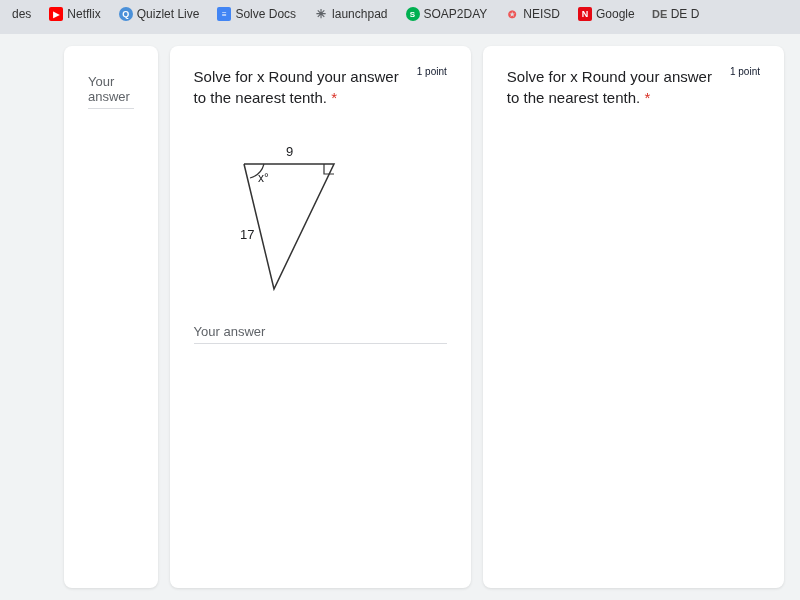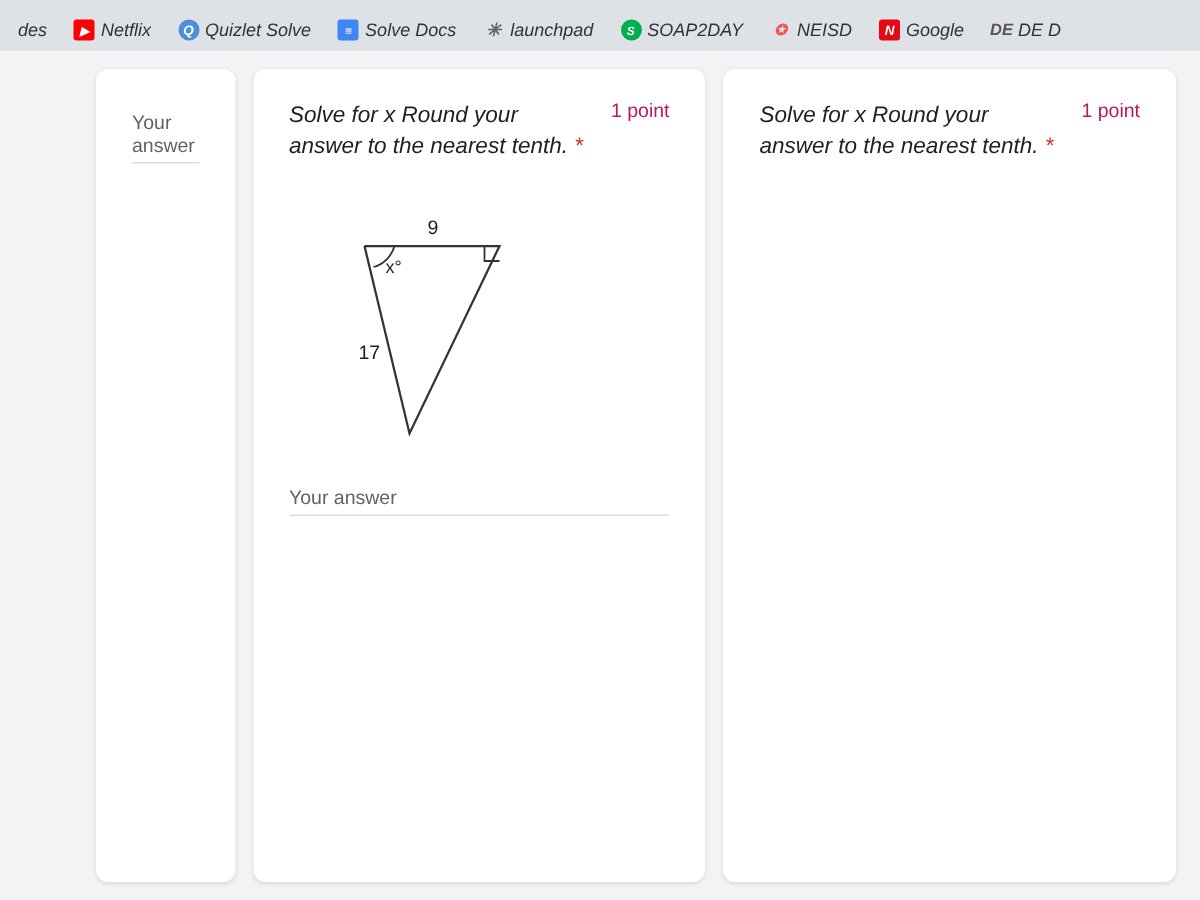--- a/index.html
+++ b/index.html
@@ -18,31 +18,30 @@
       display: flex;
       align-items: center;
       padding: 0 4px;
       gap: 2px;
       font-size: 12px;
       overflow: hidden;
     }
 
     .tab-item {
       display: flex;
-      align-items: flex-end;
+      align-items: flex-start;
       gap: 4px;
       padding: 4px 8px;
       background: #fff;
       border-radius: 8px 8px 0 0;
       height: 28px;
       white-space: nowrap;
       cursor: pointer;
       font-size: 12px;
       color: #333;
-      font-style: italic;
     }
 
     .tab-item.plain {
       background: transparent;
       border-radius: 4px;
     }
 
     .tab-icon {
       width: 14px;
       height: 14px;
@@ -86,30 +85,29 @@
       display: flex;
       justify-content: space-between;
       align-items: flex-start;
       margin-bottom: 12px;
     }
 
     .question-text {
       font-size: 15px;
       color: #202124;
       line-height: 1.4;
-      font-style: italic;
     }
 
     .required-star {
       color: #d93025;
     }
 
     .points-label {
-      font-size: 13px;
-      color: #be185d;
+      font-size: 10px;
+      color: #0f172a;
       white-space: nowrap;
       margin-left: 16px;
     }
 
     
     .answer-section {
       margin-top: 12px;
     }
 
     .answer-label {
@@ -157,21 +155,21 @@
 <div class="tab-bar">
   <div class="tab-item plain">
     <span>des</span>
   </div>
   <div class="tab-item plain">
     <span class="tab-icon icon-yt">▶</span>
     <span>Netflix</span>
   </div>
   <div class="tab-item plain">
     <span class="tab-icon icon-q">Q</span>
-    <span>Quizlet Solve</span>
+    <span>Quizlet Live</span>
   </div>
   <div class="tab-item plain">
     <span class="tab-icon icon-docs">≡</span>
     <span>Solve Docs</span>
   </div>
   <div class="tab-item plain">
     <span class="tab-icon icon-launch">✳</span>
     <span>launchpad</span>
   </div>
   <div class="tab-item plain">

